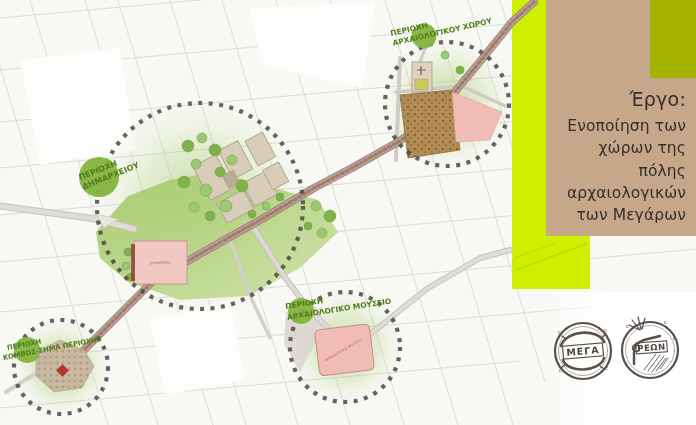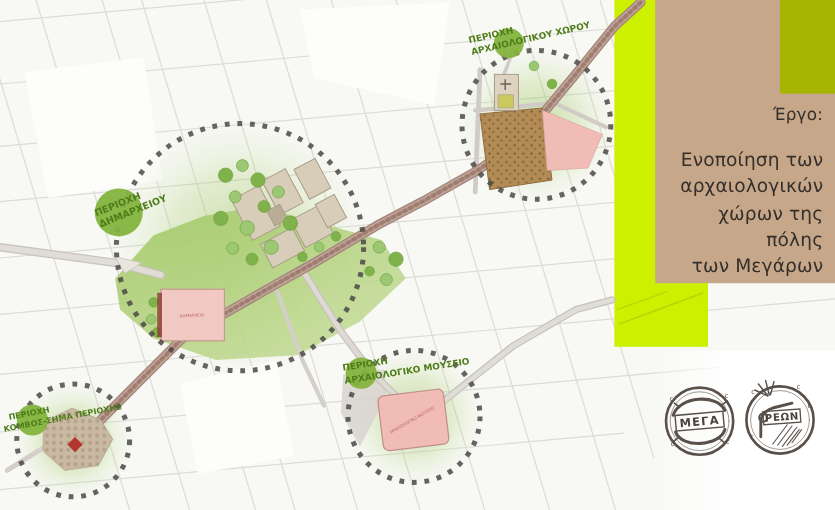--- a/index.html
+++ b/index.html
@@ -1,21 +1,21 @@
 <!DOCTYPE html>
 <html><head>
 <meta charset="utf-8">
 <style>
   html,body{margin:0;padding:0;background:#ffffff;}
   .stage{position:relative;width:696px;height:425px;overflow:hidden;background:#ffffff;
          font-family:"DejaVu Sans",sans-serif;}
   .map-svg{position:absolute;left:0;top:0;z-index:1;}
   .panel{position:absolute;left:546px;top:0;width:150px;height:236px;background:#c7a78a;
          z-index:5;box-sizing:border-box;text-align:right;padding:88px 10px 0 6px;}
-  .panel-label{font-size:14px;color:#342f2a;margin-bottom:18px;letter-spacing:.2px;}
+  .panel-label{font-size:19px;color:#342f2a;margin-bottom:5px;letter-spacing:.2px;}
   .panel-line{font-size:15.5px;font-weight:normal;color:#342f2a;line-height:1.44;letter-spacing:.1px;}
   .accent-block{position:absolute;left:650px;top:0;width:46px;height:78px;background:#a4b400;z-index:6;}
   .coins{position:absolute;left:546px;top:306px;width:150px;height:88px;z-index:4;}
   .lbl{font-weight:bold;fill:#4e7d1a;}
   .coin-stroke{stroke:#59504a;fill:none;stroke-linecap:round;}
 </style>
 </head>
 <body>
 
 <div class="stage">
@@ -216,22 +216,22 @@
       <g transform="rotate(-11 8 352)" class="lbl" font-size="6.8">
         <text x="8" y="350">ΠΕΡΙΟΧΗ</text>
         <text x="2" y="359">ΚΟΜΒΟΣ-ΣΗΜΑ ΠΕΡΙΟΧΗΣ</text>
       </g>
     </g>
   </svg>
 
   <div class="panel">
     <div class="panel-label">Έργο:</div>
     <div class="panel-line">Ενοποίηση των</div>
+    <div class="panel-line">χώρων της πόλης</div>
     <div class="panel-line">αρχαιολογικών</div>
-    <div class="panel-line">χώρων της πόλης</div>
     <div class="panel-line">των Μεγάρων</div>
   </div>
   <div class="accent-block"></div>
 
   <svg class="coins" width="150" height="88" viewBox="0 0 150 88">
 
     <g>
       <circle cx="37" cy="45" r="28" fill="#ffffff" class="coin-stroke" stroke-width="2.2"></circle>
       <circle cx="37" cy="45" r="24.5" class="coin-stroke" stroke-width="0.8" opacity="0.6"></circle>
       <path d="M15,40 C20,24 52,22 58,36" class="coin-stroke" stroke-width="2.6"></path>

